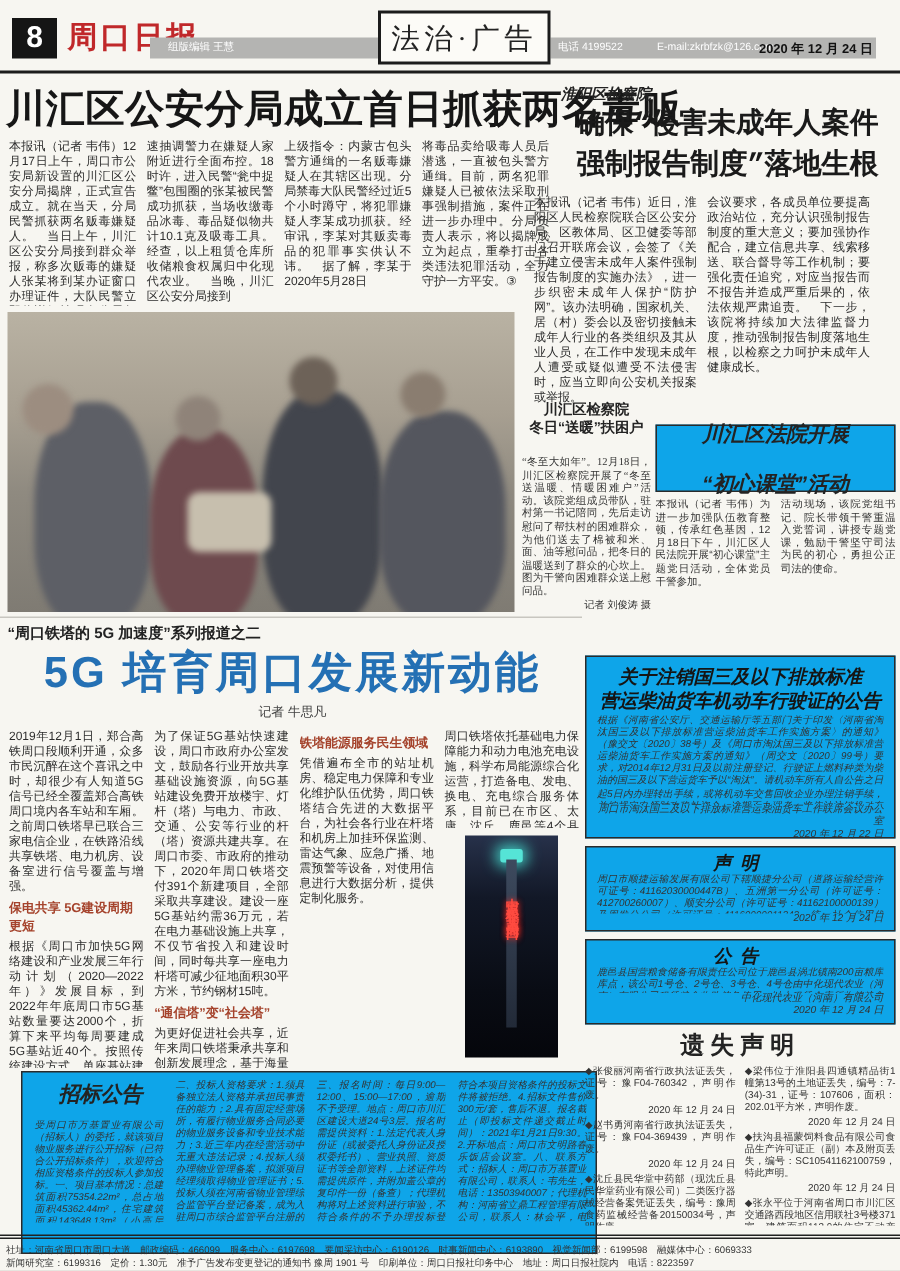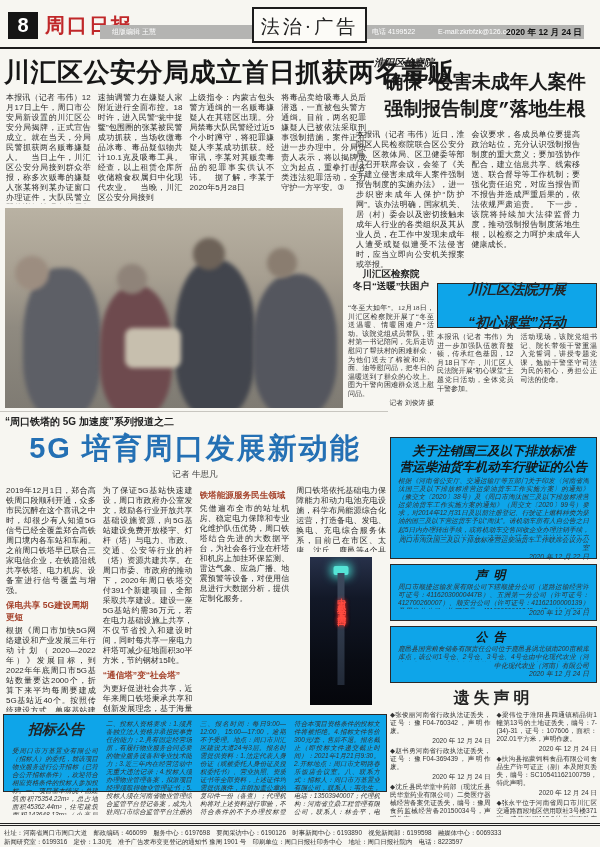--- a/index.html
+++ b/index.html
@@ -131,21 +131,21 @@
     <div>
       <div class="just body8" style="height:66px;">周口铁塔依托基础电力保障能力和动力电池充电设施，科学布局能源综合化运营，打造备电、发电、换电、充电综合服务体系，目前已在市区、太康、沈丘、鹿邑等4个县市开展公共汽车和社会车辆充换电试点服务，助力周口绿色发展。</div>
       <div class="tower" style="position:relative;width:62px;height:148px;margin:5px auto 0;">
         <div class="tower-beacon"></div>
         <div class="tower-pole"></div>
         <div class="tower-text">中原粮仓大美周口</div>
       </div>
     </div>
   </div>
 
-  <div class="abs boxed" style="left:3px;top:714px;width:384px;height:78px;border-width:1px;">
+  <div class="abs boxed" style="left:14px;top:714px;width:384px;height:122px;border-width:1px;">
     <div class="abs" style="left:8px;top:6px;width:88px;height:22px;font-size:14px;font-weight:900;text-align:center;">招标公告</div>
     <div class="abs just" style="left:8px;top:32px;width:86px;height:68px;font-size:6.5px;line-height:8px;color:#333;overflow:hidden;">受周口市万基置业有限公司（招标人）的委托，就该项目物业服务进行公开招标（已符合公开招标条件），欢迎符合相应资格条件的投标人参加投标。一、项目基本情况：总建筑面积75354.22m²，总占地面积45362.44m²，住宅建筑面积143648.13m²（小高层90906.80m²，高层10137.52m²），商业建筑面积5433.34m²，地上车位705个，地下车位1011个。2.招标范围：详见招标文件。</div>
     <div class="abs just" style="left:102px;top:5px;width:86px;height:95px;font-size:6.5px;line-height:8px;color:#333;overflow:hidden;">二、投标人资格要求：1.须具备独立法人资格并承担民事责任的能力；2.具有固定经营场所，有履行物业服务合同必要的物业服务设备和专业技术能力；3.近三年内在经营活动中无重大违法记录；4.投标人须办理物业管理备案，拟派项目经理须取得物业管理证书；5.投标人须在河南省物业管理综合监管平台登记备案，成为入驻周口市综合监管平台注册的物业服务企业并接受物业行业协会监督。</div>
     <div class="abs just" style="left:196px;top:5px;width:86px;height:95px;font-size:6.5px;line-height:8px;color:#333;overflow:hidden;">三、报名时间：每日9:00—12:00、15:00—17:00，逾期不予受理。地点：周口市川汇区建设大道24号3层。报名时需提供资料：1.法定代表人身份证（或被委托人身份证及授权委托书）、营业执照、资质证书等全部资料，上述证件均需提供原件，并附加盖公章的复印件一份（备查）；代理机构将对上述资料进行审验，不符合条件的不予办理投标登记。开标后由评审委员会审查，不</div>
     <div class="abs just" style="left:290px;top:5px;width:86px;height:95px;font-size:6.5px;line-height:8px;color:#333;overflow:hidden;">符合本项目资格条件的投标文件将被拒绝。4.招标文件售价300元/套，售后不退。报名截止（即投标文件递交截止时间）：2021年1月21日9:30。2.开标地点：周口市文明路春乐饭店会议室。八、联系方式：招标人：周口市万基置业有限公司，联系人：韦先生，电话：13503940007；代理机构：河南省立鼎工程管理有限公司，联系人：林会平，电话：0394-8912236。　2020年12月24日</div>
   </div>
 
   <div class="abs boxed" style="left:390px;top:437px;width:207px;height:122px;padding:5px 7px;">
     <div class="notice-title" style="font-size:12.5px;line-height:16px;">关于注销国三及以下排放标准</div>
     <div class="notice-title" style="font-size:12.5px;line-height:16px;">营运柴油货车机动车行驶证的公告</div>

